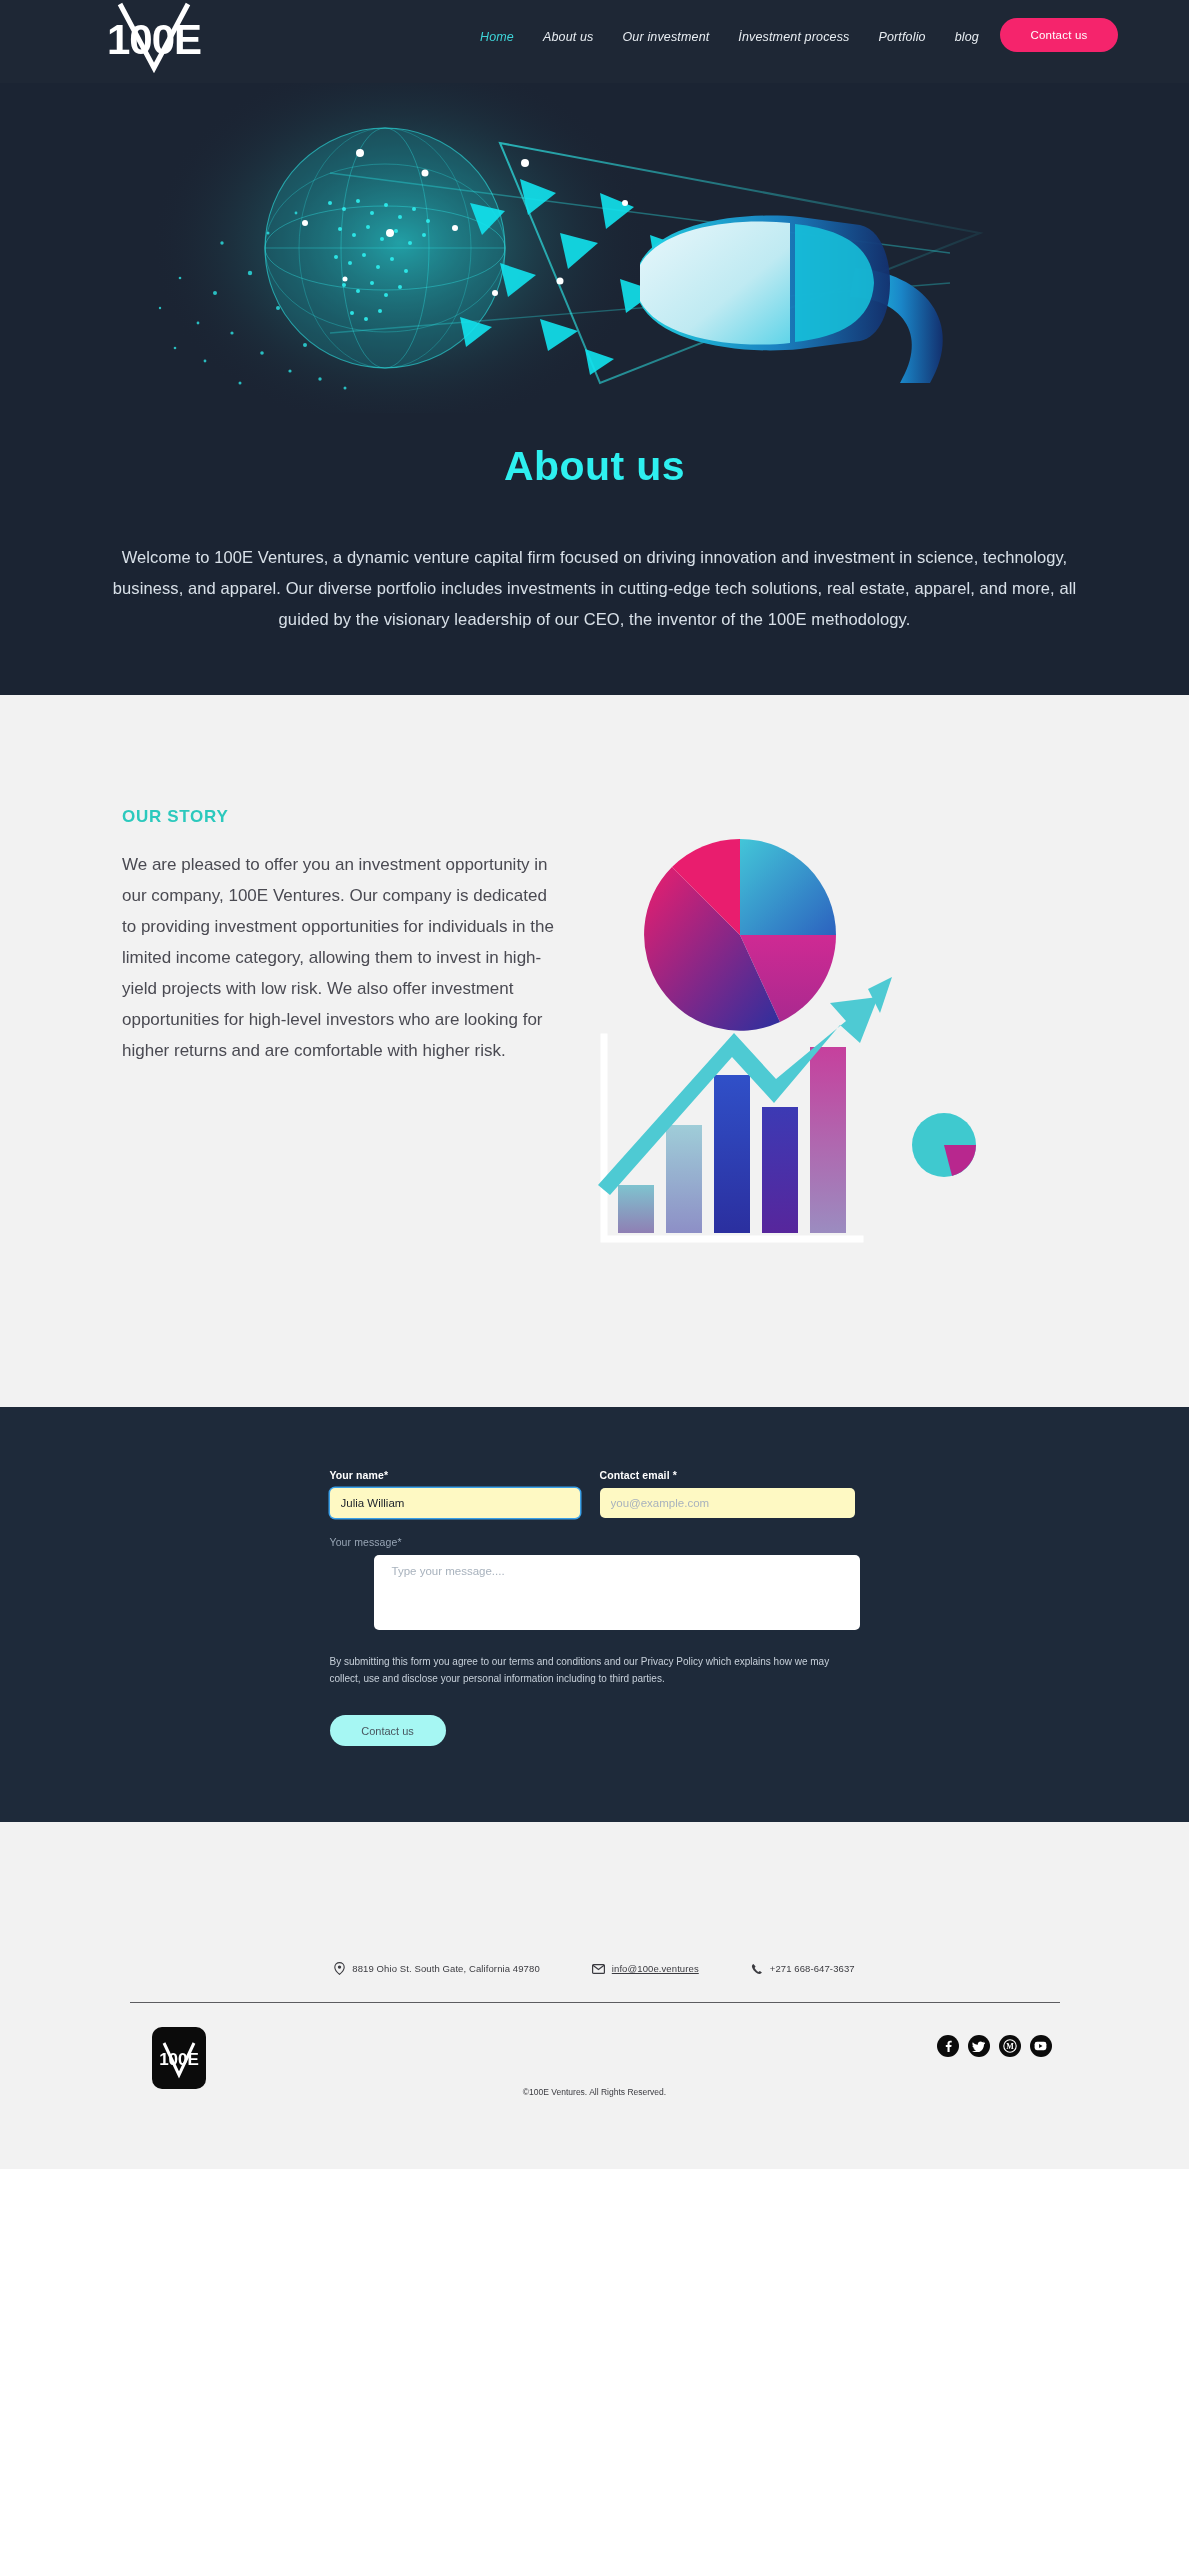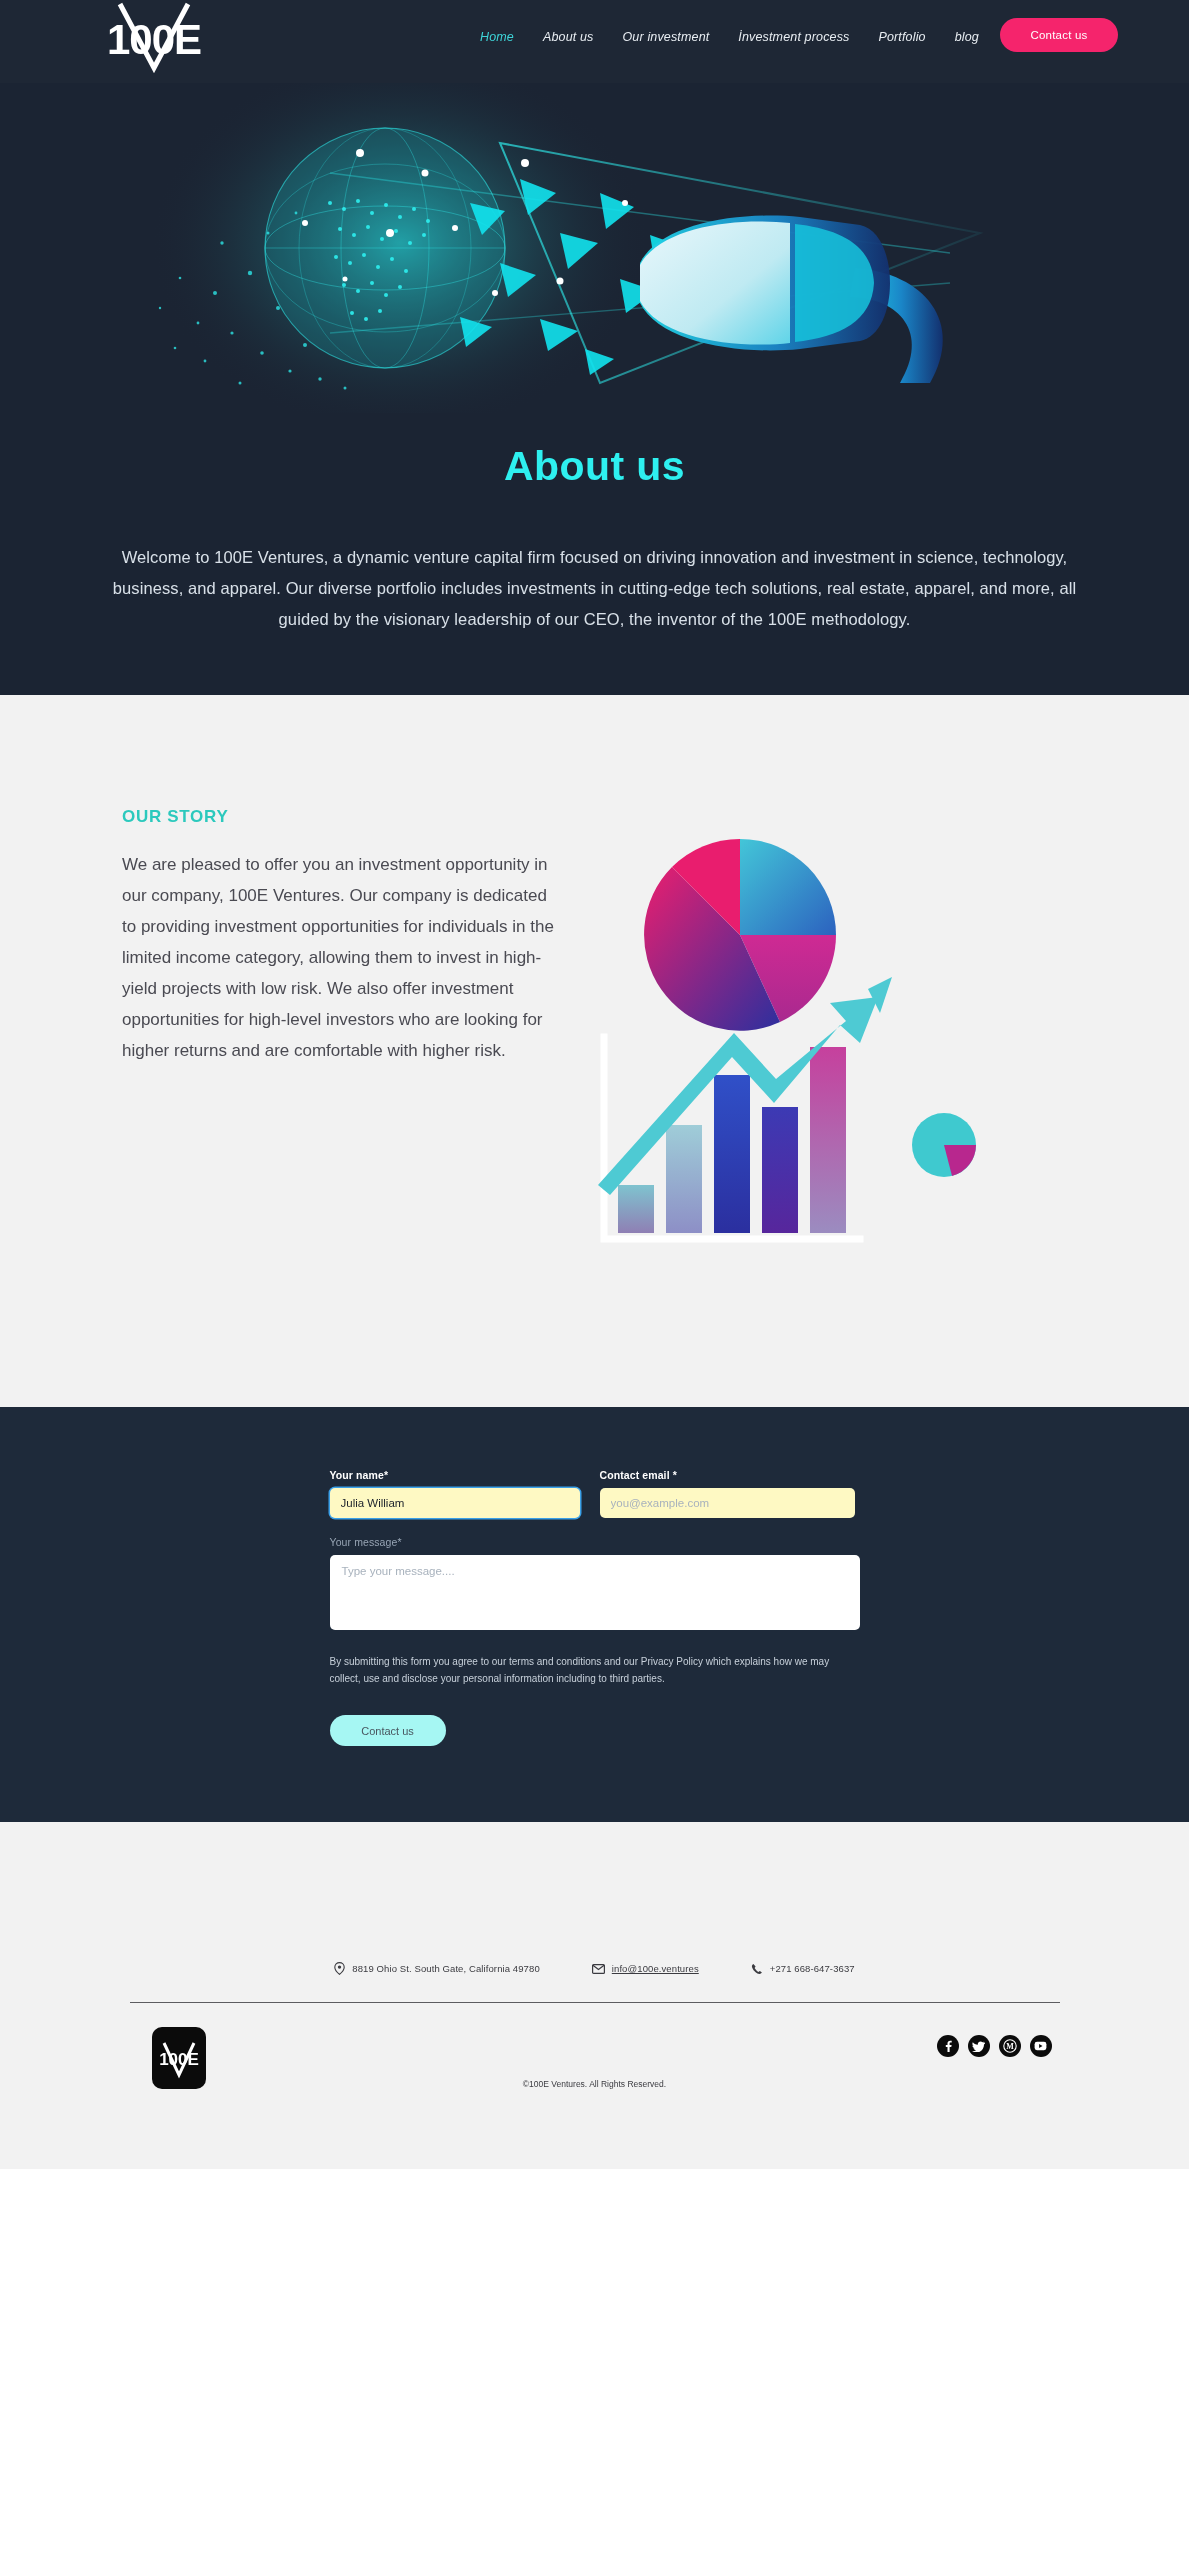--- a/index.html
+++ b/index.html
@@ -155,26 +155,27 @@
   }
   .text-input.focused {
     box-shadow: 0 0 0 1.5px #3aa0e8;
   }
   .field.message { width: 530px; margin-top: 18px; }
   .text-area {
     height: 75px;
     border: none;
     border-radius: 5px;
     background: #ffffff;
-    padding: 10px 12px;
+    padding: 10px 18px;
     font-size: 11.5px;
     font-family: "Liberation Sans", sans-serif;
     color: #20262e;
     resize: none;
     outline: none;
+    margin-left: 44px;
   }
   .text-input::placeholder, .text-area::placeholder { color: #a8b2bd; }
   .disclaimer {
     color: #c7d0da;
     font-size: 10px;
     line-height: 17px;
     margin-top: 23px;
     width: 520px;
   }
   .form-cta {
@@ -243,21 +244,21 @@
     height: 22px;
     border-radius: 50%;
     background: #0b0b0b;
     display: flex;
     align-items: center;
     justify-content: center;
   }
   .copyright {
     position: absolute;
     left: 0; right: 0;
-    top: 76px;
+    top: 84px;
     text-align: center;
     color: #3b3b40;
     font-size: 8.5px;
   }
   .tail { height: 42px; background: #ffffff; }
 </style>
 </head>
 <body>
 
 <div class="page">

